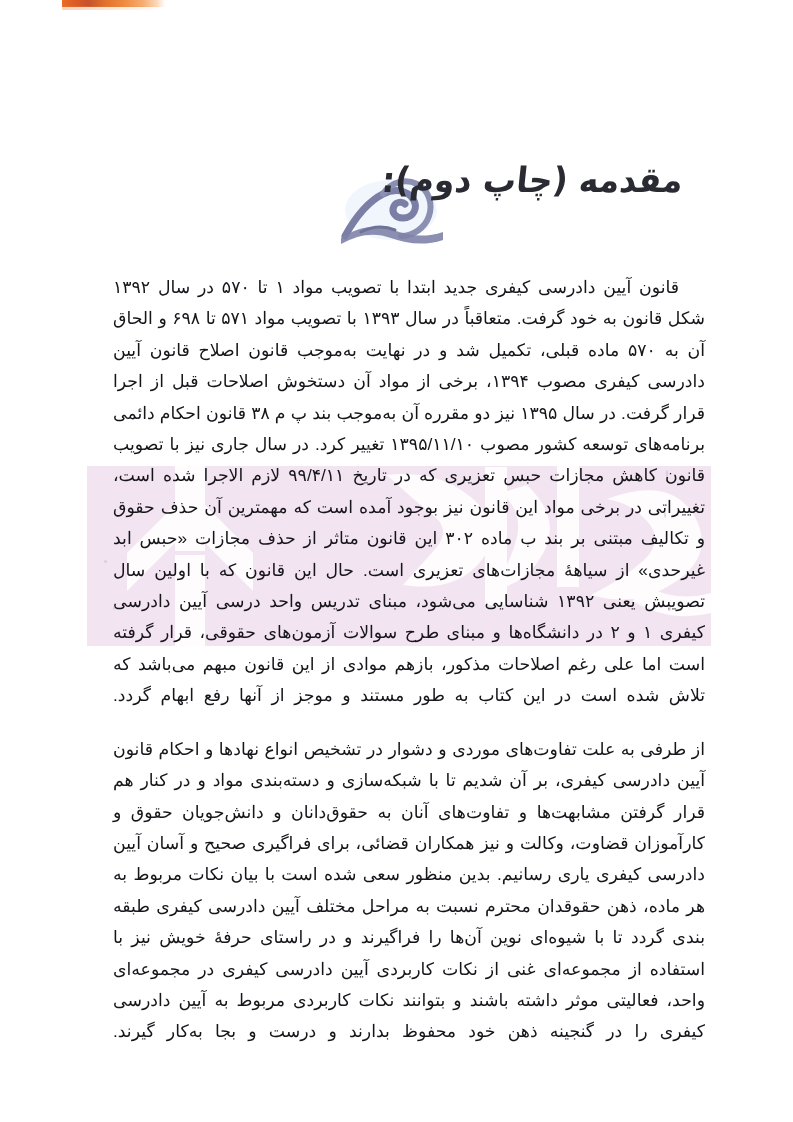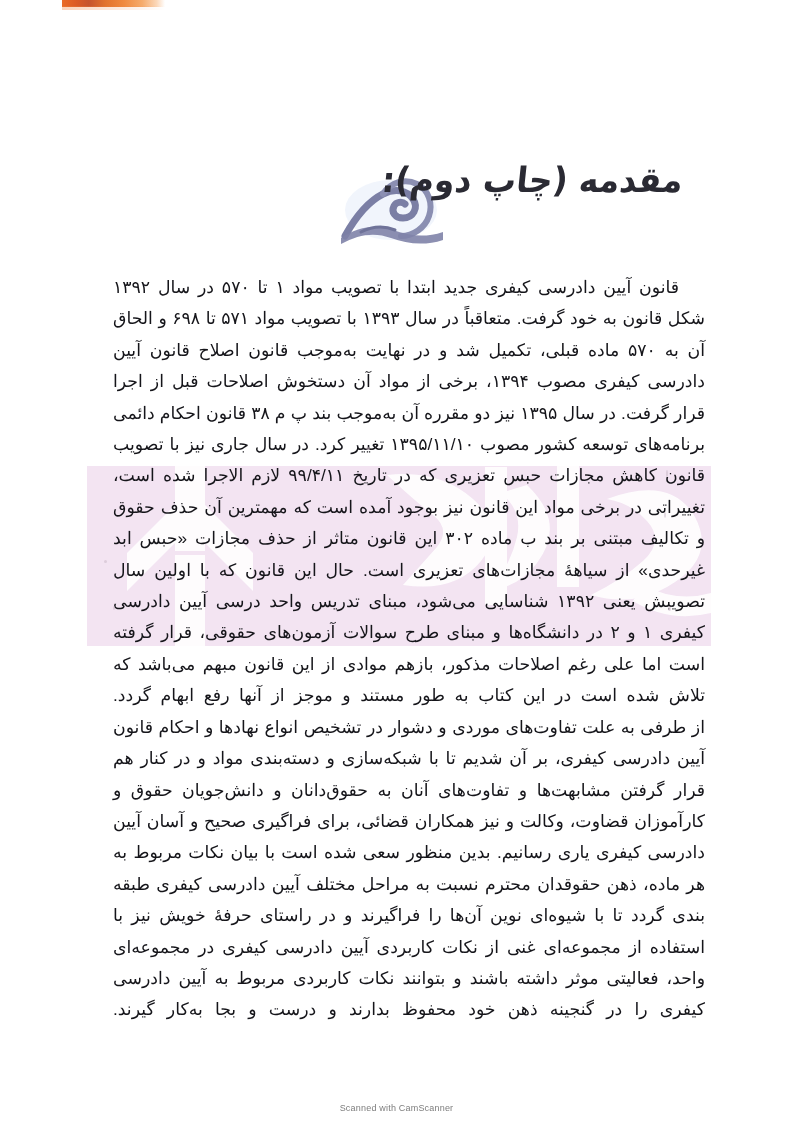--- a/index.html
+++ b/index.html
@@ -109,21 +109,21 @@
     margin: 0;
     color: #15151a;
     font-size: 17.3px;
     line-height: 31.4px;
     font-family: Liberation Sans, sans-serif;
     text-align: justify;
     text-justify: inter-word;
     word-spacing: 0.02em;
   }
   p.para.first-para { text-indent: 26px; }
-  p.para + p.para { }
+  p.para + p.para { margin-top: 22px; }
 
   
   .footer {
     position: absolute;
     left: 0;
     top: 1096px;
     width: 793px;
     text-align: center;
     z-index: 3;
   }
@@ -197,17 +197,14 @@
     <p class="para">از طرفی به علت تفاوت‌های موردی و دشوار در تشخیص انواع نهادها و احکام قانون آیین دادرسی کیفری، بر آن شدیم تا با شبکه‌سازی و دسته‌بندی مواد و در کنار هم قرار گرفتن مشابهت‌ها و تفاوت‌های آنان به حقوق‌دانان و دانش‌جویان حقوق و کارآموزان قضاوت، وکالت و نیز همکاران قضائی، برای فراگیری صحیح و آسان آیین دادرسی کیفری یاری رسانیم. بدین منظور سعی شده است با بیان نکات مربوط به هر ماده، ذهن حقوقدان محترم نسبت به مراحل مختلف آیین دادرسی کیفری طبقه بندی گردد تا با شیوه‌ای نوین آن‌ها را فراگیرند و در راستای حرفهٔ خویش نیز با استفاده از مجموعه‌ای غنی از نکات کاربردی آیین دادرسی کیفری در مجموعه‌ای واحد، فعالیتی موثر داشته باشند و بتوانند نکات کاربردی مربوط به آیین دادرسی کیفری را در گنجینه ذهن خود محفوظ بدارند و درست و بجا به‌کار گیرند.</p>
   </div>
 
   <div class="speckle" style="left:104px; top:560px; width:3px; height:3px;"></div>
   <div class="speckle" style="left:113px; top:606px; width:2px; height:4px;"></div>
   <div class="speckle" style="left:666px; top:470px; width:2px; height:7px;"></div>
   <div class="speckle" style="left:664px; top:512px; width:2px; height:6px;"></div>
   <div class="speckle" style="left:668px; top:606px; width:3px; height:5px;"></div>
   <div class="speckle" style="left:366px; top:447px; width:4px; height:3px;"></div>
 
-  <div class="footer">
-    <span>Scanned with CamScanner</span>
-  </div>
 
 </div>
 
 </body></html>

